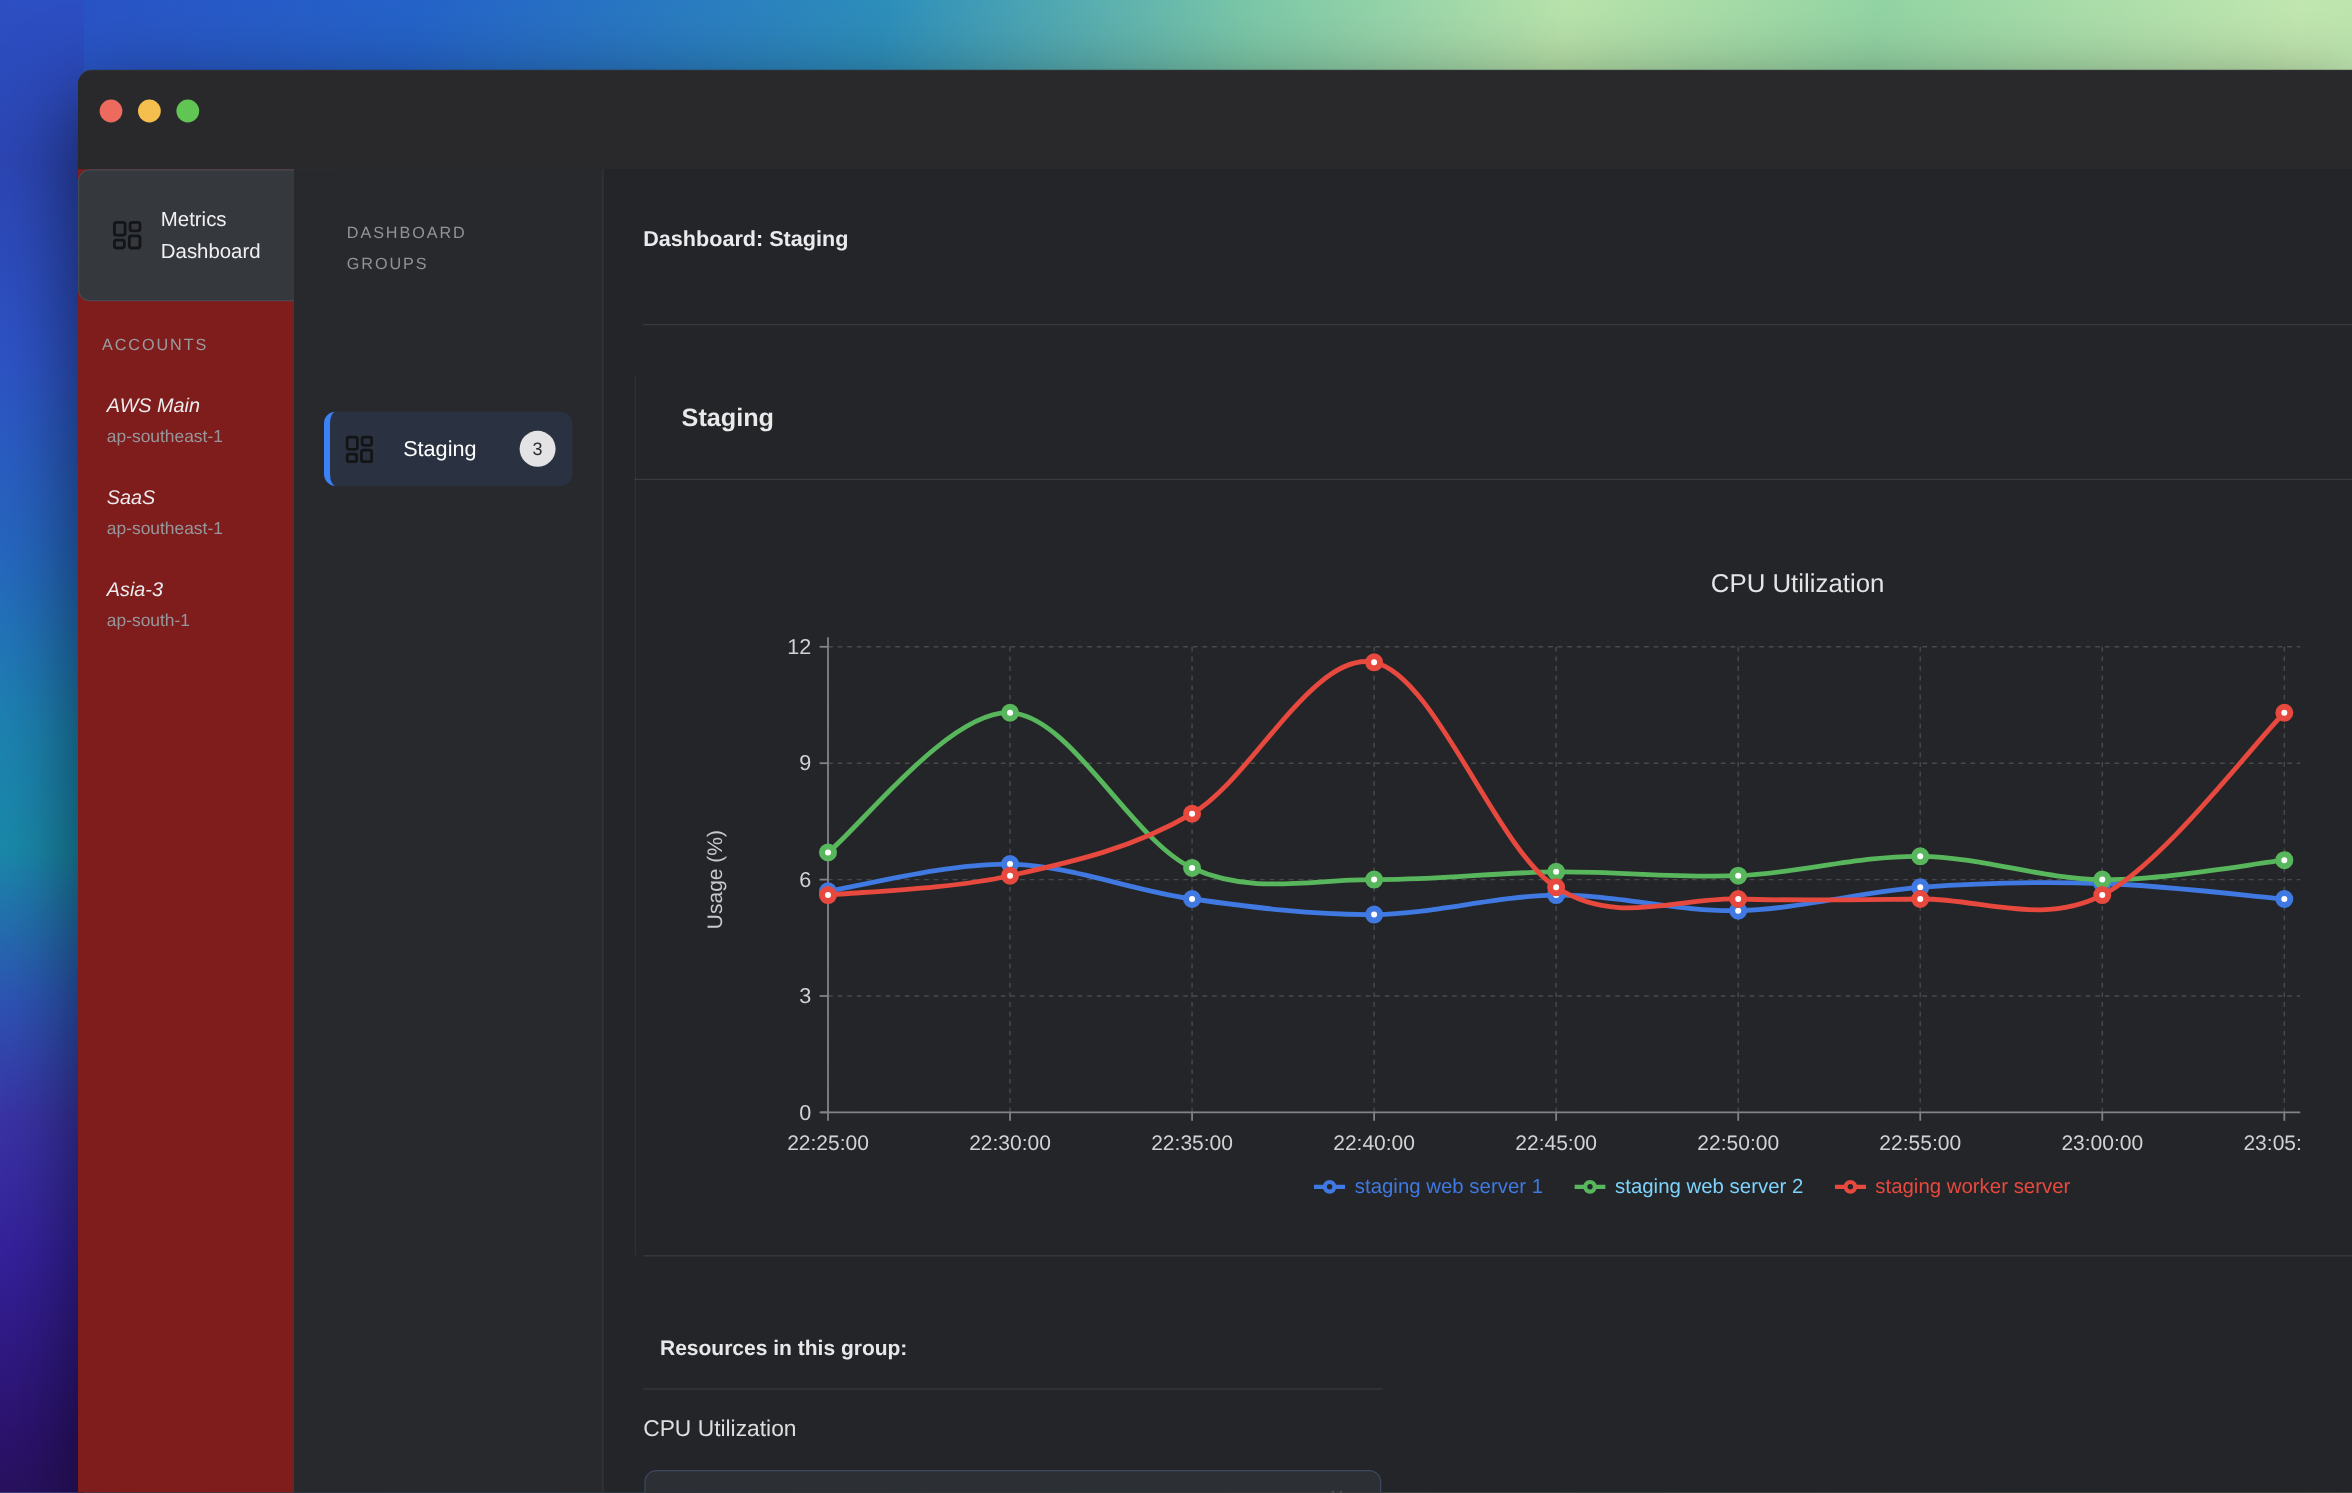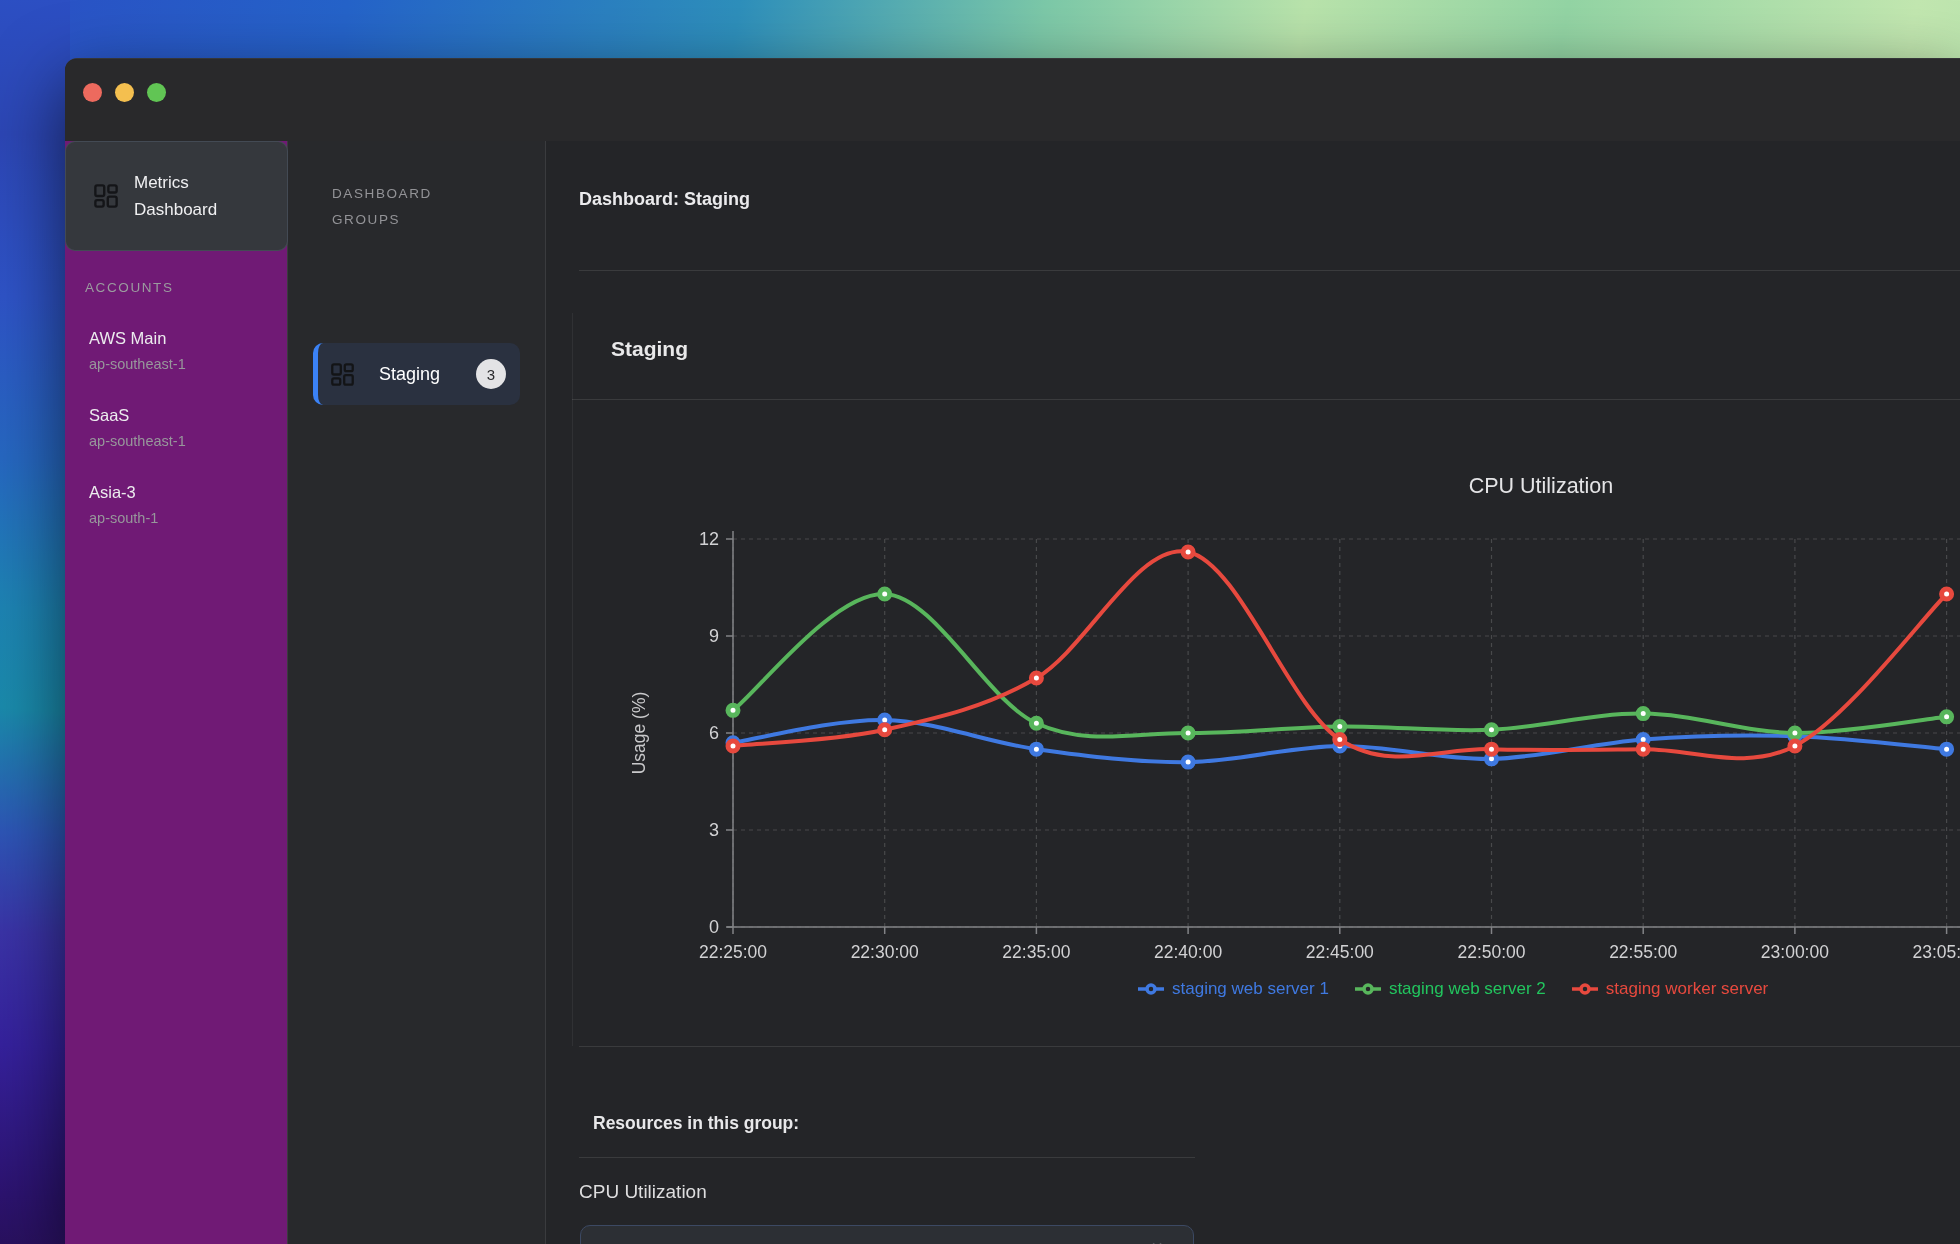--- a/index.html
+++ b/index.html
@@ -16,31 +16,31 @@
   
   .window { position:absolute; left:65px; top:58px; width:1895px; height:1186px;
     background:#242528; border-radius:12px 0 0 0; overflow:hidden;
     box-shadow:0 24px 70px rgba(0,0,0,.6); border-top:1px solid rgba(255,255,255,.08); }
   .titlebar { position:relative; height:82px; background:#29292b; }
   .traffic { position:absolute; top:24px; left:18px; display:flex; gap:13px; }
   .light { width:19px; height:19px; border-radius:50%; }
   .body-row { display:flex; height:1104px; }
 
   
-  .sidebar1 { position:relative; width:223px; height:100%; background:#701a75;
+  .sidebar1 { position:relative; width:180px; height:100%; background:#7f1d1d;
     border-right:1px solid #3a3b3e; flex:none; }
   .app-head { position:absolute; left:0; top:0; width:223px; height:110px;
     background:#35383d; border:1px solid rgba(120,140,170,.22); border-radius:10px;
     display:flex; align-items:center; gap:15px; padding-left:27px; cursor:default; }
   .app-head .txt { color:#f0f0f2; font-size:17px; line-height:27px; font-weight:500; width:110px; }
   .side-label { color:#9b9b9f; font-size:13.5px; letter-spacing:1.6px; font-weight:500; }
   .accounts-label { position:absolute; left:20px; top:139px; }
   .account-list { position:absolute; left:24px; top:186px; right:10px; }
   .account { margin-bottom:29px; cursor:pointer; }
-  .account .name { color:#ececee; font-size:16.5px; line-height:22px; }
+  .account .name { color:#ececee; font-size:16.5px; line-height:22px;font-style:italic; }
   .account .region { color:#97979b; font-size:14.5px; line-height:22px; margin-top:4px; }
 
   
   .sidebar2 { position:relative; width:258px; height:100%; background:#28292c;
     border-right:1px solid #3a3b3e; flex:none; }
   .groups-label { position:absolute; left:44px; top:40px; width:120px; line-height:26px; color:#939397; }
   .group-item { position:absolute; left:25px; width:207px; height:62px; display:flex;
     align-items:center; padding:0 14px 0 17px; border-radius:10px; cursor:pointer; }
   .group-item .glabel { color:#e9e9eb; font-size:18px; margin-left:24px; }
   .group-item.selected { background:#2a3140; border-left:5px solid #3b82f6; padding-left:12px; }
@@ -228,21 +228,21 @@
                 <line x1="0" y1="7" x2="26" y2="7" stroke="#3f79e1" stroke-width="3.5"></line>
                 <circle cx="13" cy="7" r="4" fill="#242528" stroke="#3f79e1" stroke-width="3.5"></circle>
               </svg>
               <span style="color:#3f79e1">staging web server 1</span>
             </div>
             <div class="legend-item">
               <svg width="26" height="14" viewBox="0 0 26 14">
                 <line x1="0" y1="7" x2="26" y2="7" stroke="#58b65c" stroke-width="3.5"></line>
                 <circle cx="13" cy="7" r="4" fill="#242528" stroke="#58b65c" stroke-width="3.5"></circle>
               </svg>
-              <span style="color:#22c55e">staging web server 2</span>
+              <span style="color:#7dd3fc">staging web server 2</span>
             </div>
             <div class="legend-item">
               <svg width="26" height="14" viewBox="0 0 26 14">
                 <line x1="0" y1="7" x2="26" y2="7" stroke="#e7493e" stroke-width="3.5"></line>
                 <circle cx="13" cy="7" r="4" fill="#242528" stroke="#e7493e" stroke-width="3.5"></circle>
               </svg>
               <span style="color:#e7493e">staging worker server</span>
             </div>
           </div>
 

